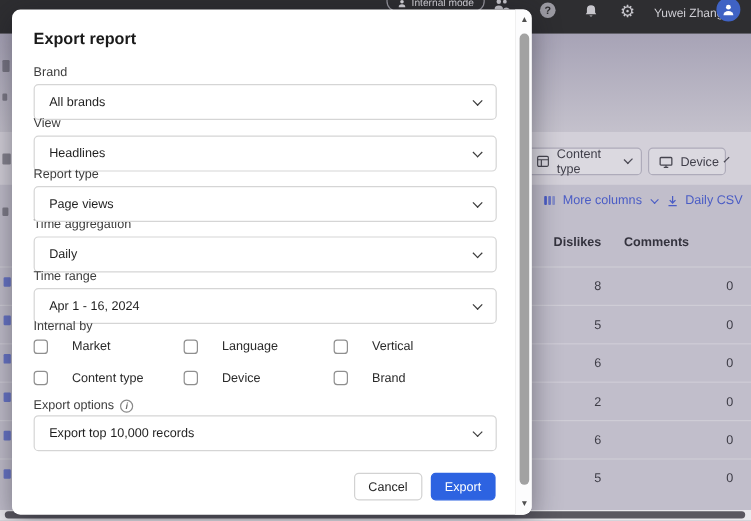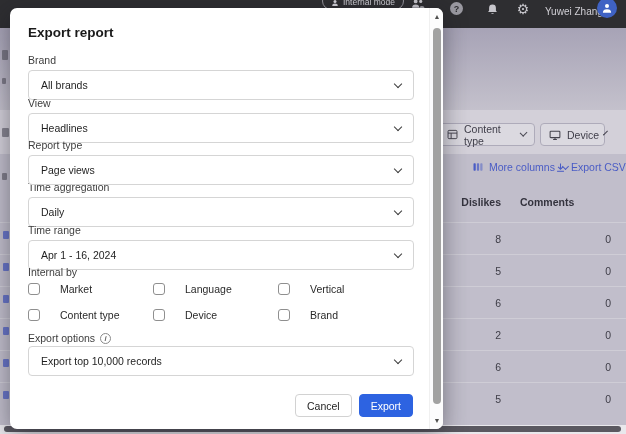--- a/index.html
+++ b/index.html
@@ -29,21 +29,21 @@
         background:linear-gradient(#a7a3b6,#c4c1cc);}
   .band{position:absolute;left:0;top:82px;width:626px;height:44px;background:#d3d0d9;}
   .filter-btn{position:absolute;height:23px;background:#dbd9e0;border:1px solid #aeabba;border-radius:4px;
               display:flex;align-items:center;gap:6px;padding:0 8px;font-size:10.5px;color:#3f3e49;}
   .fb-ct{left:438px;top:95px;width:97px;}
   .fb-dev{left:540px;top:95px;width:65px;}
   .chev-sm{width:6px;height:6px;border-right:1.3px solid #4a4954;border-bottom:1.3px solid #4a4954;
            transform:rotate(45deg);margin-top:-3px;}
   .linkrow{position:absolute;top:133px;left:0;width:626px;height:16px;font-size:10.5px;color:var(--link-blue,#4a5cc5);}
   .link{position:absolute;display:flex;align-items:center;gap:5px;cursor:pointer;}
-  .lnk-more{left:472px;top:0;}
+  .lnk-more{left:452px;top:0;}
   .lnk-csv{left:555px;top:0;}
   .chev-bl{width:5px;height:5px;border-right:1.3px solid #4a5cc5;border-bottom:1.3px solid #4a5cc5;
            transform:rotate(45deg);margin-top:-2px;margin-left:3px;}
   .thead{position:absolute;top:168px;height:14px;font-size:10.5px;font-weight:700;color:#34333e;}
   .th-dislikes{left:420px;width:81px;text-align:right;}
   .th-comments{left:520px;width:91px;}
   .trow{position:absolute;left:0;width:626px;height:32px;border-top:1px solid #cfcdd6;}
   .tcell{position:absolute;top:0;height:32px;line-height:32px;font-size:10.5px;color:#3e3d47;text-align:right;}
   .tc-1{left:420px;width:81px;}
   .tc-2{left:520px;width:91px;}
@@ -129,21 +129,21 @@
         <span>More columns</span>
         <span class="chev-bl"></span>
       </span>
       <span class="link lnk-csv">
         <span>
           <svg width="11" height="11" viewBox="0 0 16 16">
               <path d="M8 2v8M4.5 7L8 10.5L11.5 7" fill="none" stroke="#4a5cc5" stroke-width="1.5"></path>
               <path d="M3 13.5h10" stroke="#4a5cc5" stroke-width="1.5"></path>
             </svg>
         </span>
-        <span>Export CSV</span>
+        <span>Daily CSV</span>
       </span>
     </div>
 
     <div class="thead th-dislikes">Dislikes</div>
     <div class="thead th-comments">Comments</div>
 
     <div class="trow" style="top:194px">
       <span class="tcell tc-1">8</span>
       <span class="tcell tc-2">0</span>
     </div>

